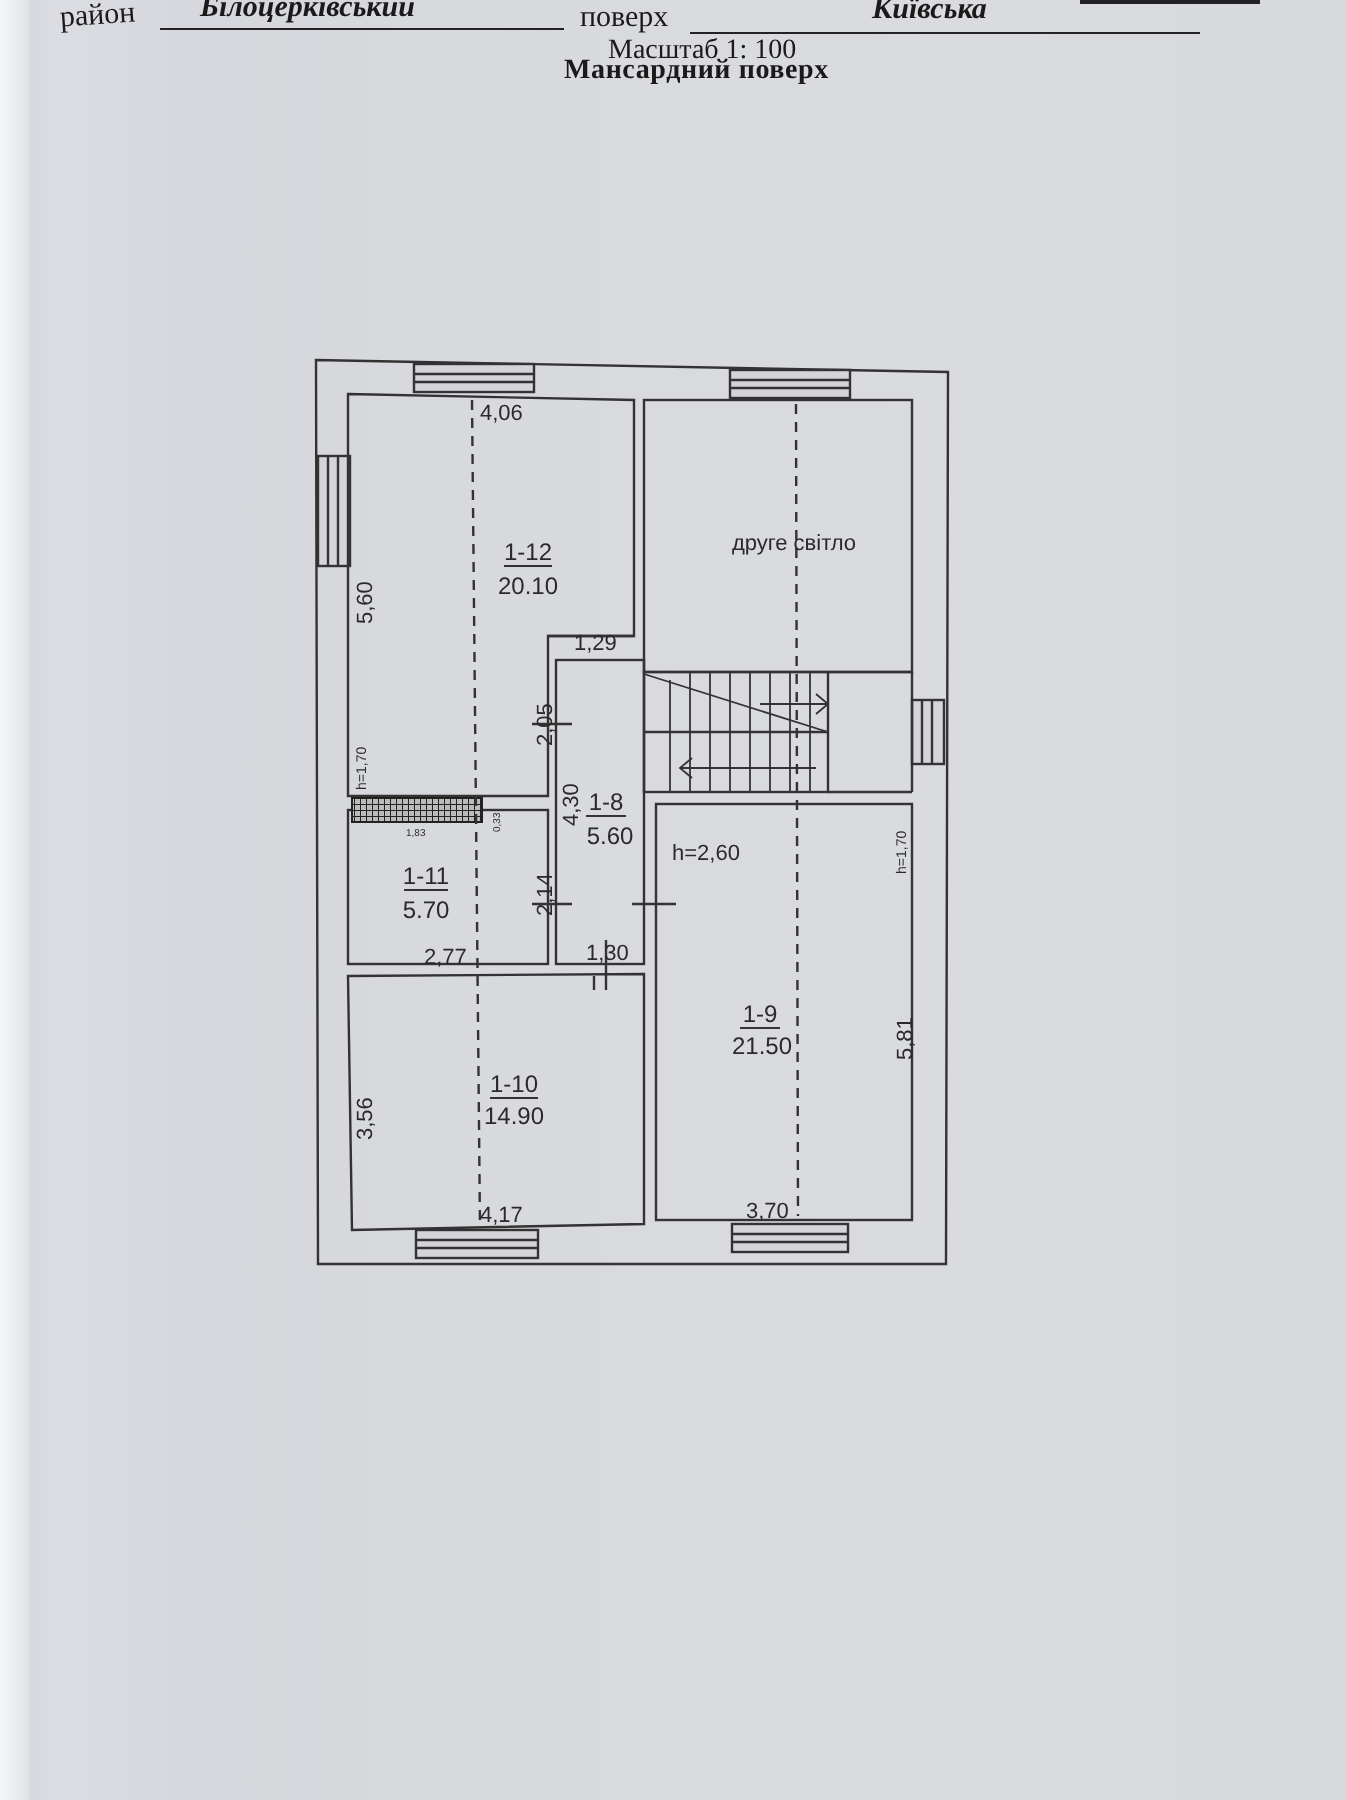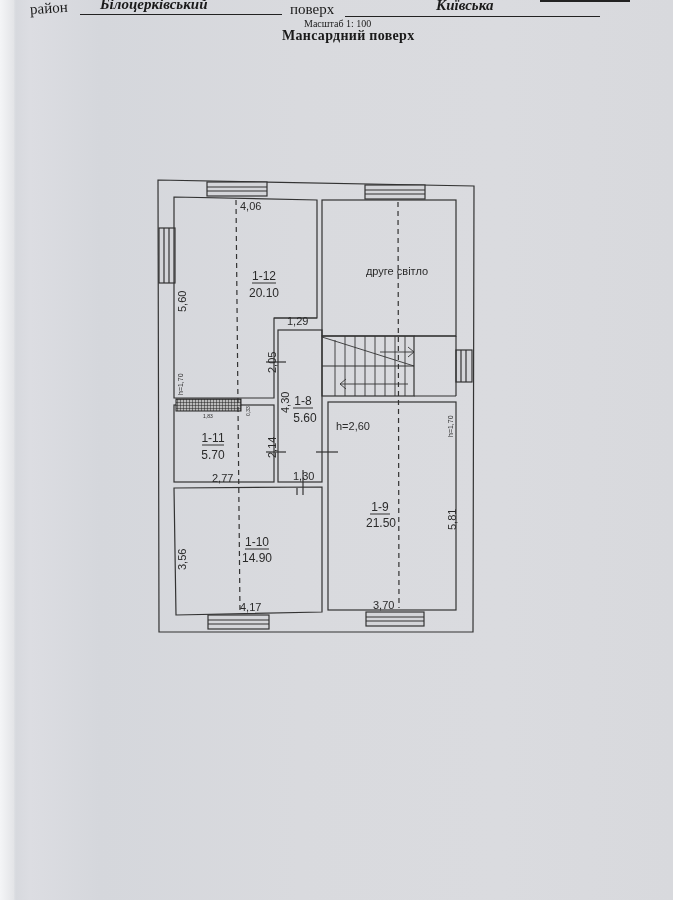--- a/index.html
+++ b/index.html
@@ -24,21 +24,21 @@
 
 <div class="page-edge"></div>
 
 <div class="hdr-text serif" style="left:30px; top:0px; font-size:15px; transform:rotate(-4deg);">район</div>
 <div class="hdr-text serif ital" style="left:100px; top:-4px; font-size:15px;">Білоцерківський</div>
 <div class="uline" style="left:80px; top:14px; width:202px;"></div>
 <div class="hdr-text serif" style="left:290px; top:1px; font-size:15px;">поверх</div>
 <div class="hdr-text serif ital" style="left:436px; top:-3px; font-size:15px;">Київська</div>
 <div class="uline" style="left:345px; top:16px; width:255px;"></div>
 <div class="uline" style="left:540px; top:0px; width:90px; height:2px;"></div>
-<div class="hdr-text serif" style="left:304px; top:18px; font-size:10px;font-family:Liberation Serif, serif;">Масштаб 1: 100</div>
+<div class="hdr-text serif" style="left:304px; top:18px; font-size:14px;font-family:Liberation Serif, serif;">Масштаб 1: 100</div>
 <div class="hdr-text serif" style="left:270px; top:28px; font-size:14px; font-weight:bold; letter-spacing:0.3px;margin-left:12px;">Мансардний поверх</div>
 
 <svg class="plan" width="673" height="900" viewBox="0 0 673 900">
   <defs>
     <pattern id="grid" width="3" height="3" patternUnits="userSpaceOnUse">
       <rect width="3" height="3" fill="#bbb"></rect>
       <path d="M0 0H3M0 0V3" stroke="#222" stroke-width="1"></path>
     </pattern>
   </defs>
   <g stroke="#333" stroke-width="1.2" fill="none">

